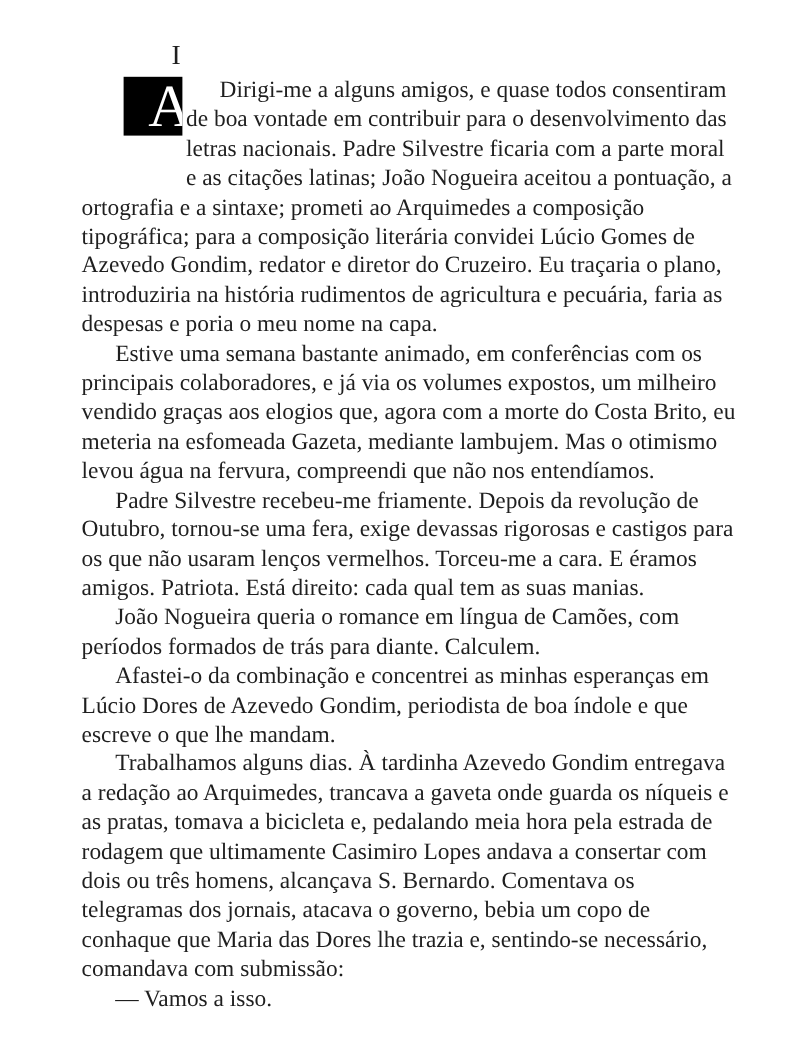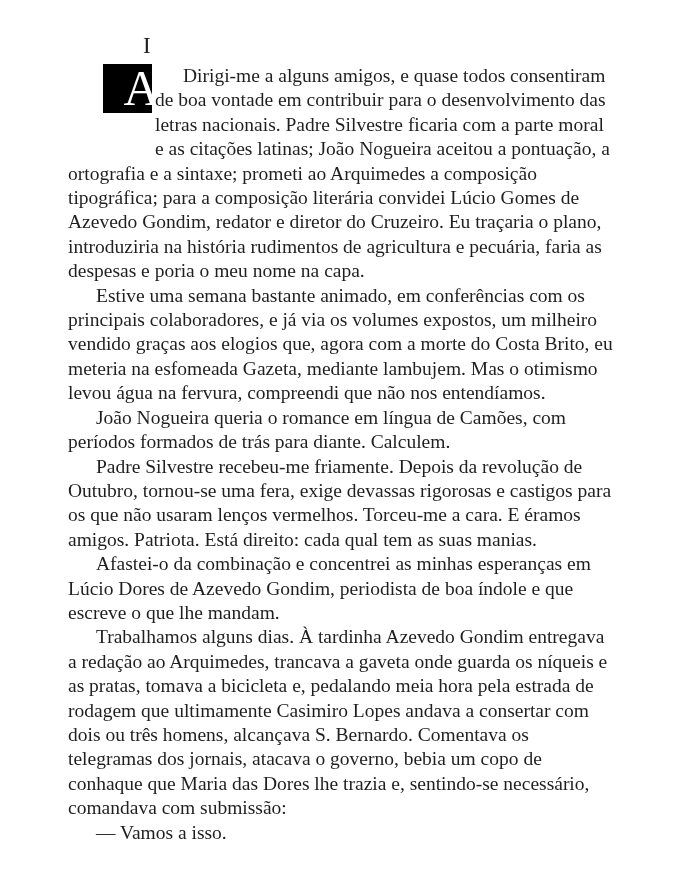--- a/index.html
+++ b/index.html
@@ -62,19 +62,19 @@
 <div class="page">
 
   <div class="chapter-number">I</div>
 
   <p class="para"><span class="dropcap-float">
         <span class="dropcap-box">A</span>
       </span></p>
 
   <p class="para">Dirigi-me a alguns amigos, e quase todos consentiram de boa vontade em contribuir para o desenvolvimento das letras nacionais. Padre Silvestre ficaria com a parte moral e as citações latinas; João Nogueira aceitou a pontuação, a ortografia e a sintaxe; prometi ao Arquimedes a composição tipográfica; para a composição literária convidei Lúcio Gomes de Azevedo Gondim, redator e diretor do Cruzeiro. Eu traçaria o plano, introduziria na história rudimentos de agricultura e pecuária, faria as despesas e poria o meu nome na capa.</p>
   <p class="para">Estive uma semana bastante animado, em conferências com os principais colaboradores, e já via os volumes expostos, um milheiro vendido graças aos elogios que, agora com a morte do Costa Brito, eu meteria na esfomeada Gazeta, mediante lambujem. Mas o otimismo levou água na fervura, compreendi que não nos entendíamos.</p>
+  <p class="para">Padre Silvestre recebeu-me friamente. Depois da revolução de Outubro, tornou-se uma fera, exige devassas rigorosas e castigos para os que não usaram lenços vermelhos. Torceu-me a cara. E éramos amigos. Patriota. Está direito: cada qual tem as suas manias.</p>
   <p class="para">João Nogueira queria o romance em língua de Camões, com períodos formados de trás para diante. Calculem.</p>
-  <p class="para">Padre Silvestre recebeu-me friamente. Depois da revolução de Outubro, tornou-se uma fera, exige devassas rigorosas e castigos para os que não usaram lenços vermelhos. Torceu-me a cara. E éramos amigos. Patriota. Está direito: cada qual tem as suas manias.</p>
   <p class="para">Afastei-o da combinação e concentrei as minhas esperanças em Lúcio Dores de Azevedo Gondim, periodista de boa índole e que escreve o que lhe mandam.</p>
   <p class="para">Trabalhamos alguns dias. À tardinha Azevedo Gondim entregava a redação ao Arquimedes, trancava a gaveta onde guarda os níqueis e as pratas, tomava a bicicleta e, pedalando meia hora pela estrada de rodagem que ultimamente Casimiro Lopes andava a consertar com dois ou três homens, alcançava S. Bernardo. Comentava os telegramas dos jornais, atacava o governo, bebia um copo de conhaque que Maria das Dores lhe trazia e, sentindo-se necessário, comandava com submissão:</p>
   <p class="para">— Vamos a isso.</p>
 
 </div>
 
 </body></html>

